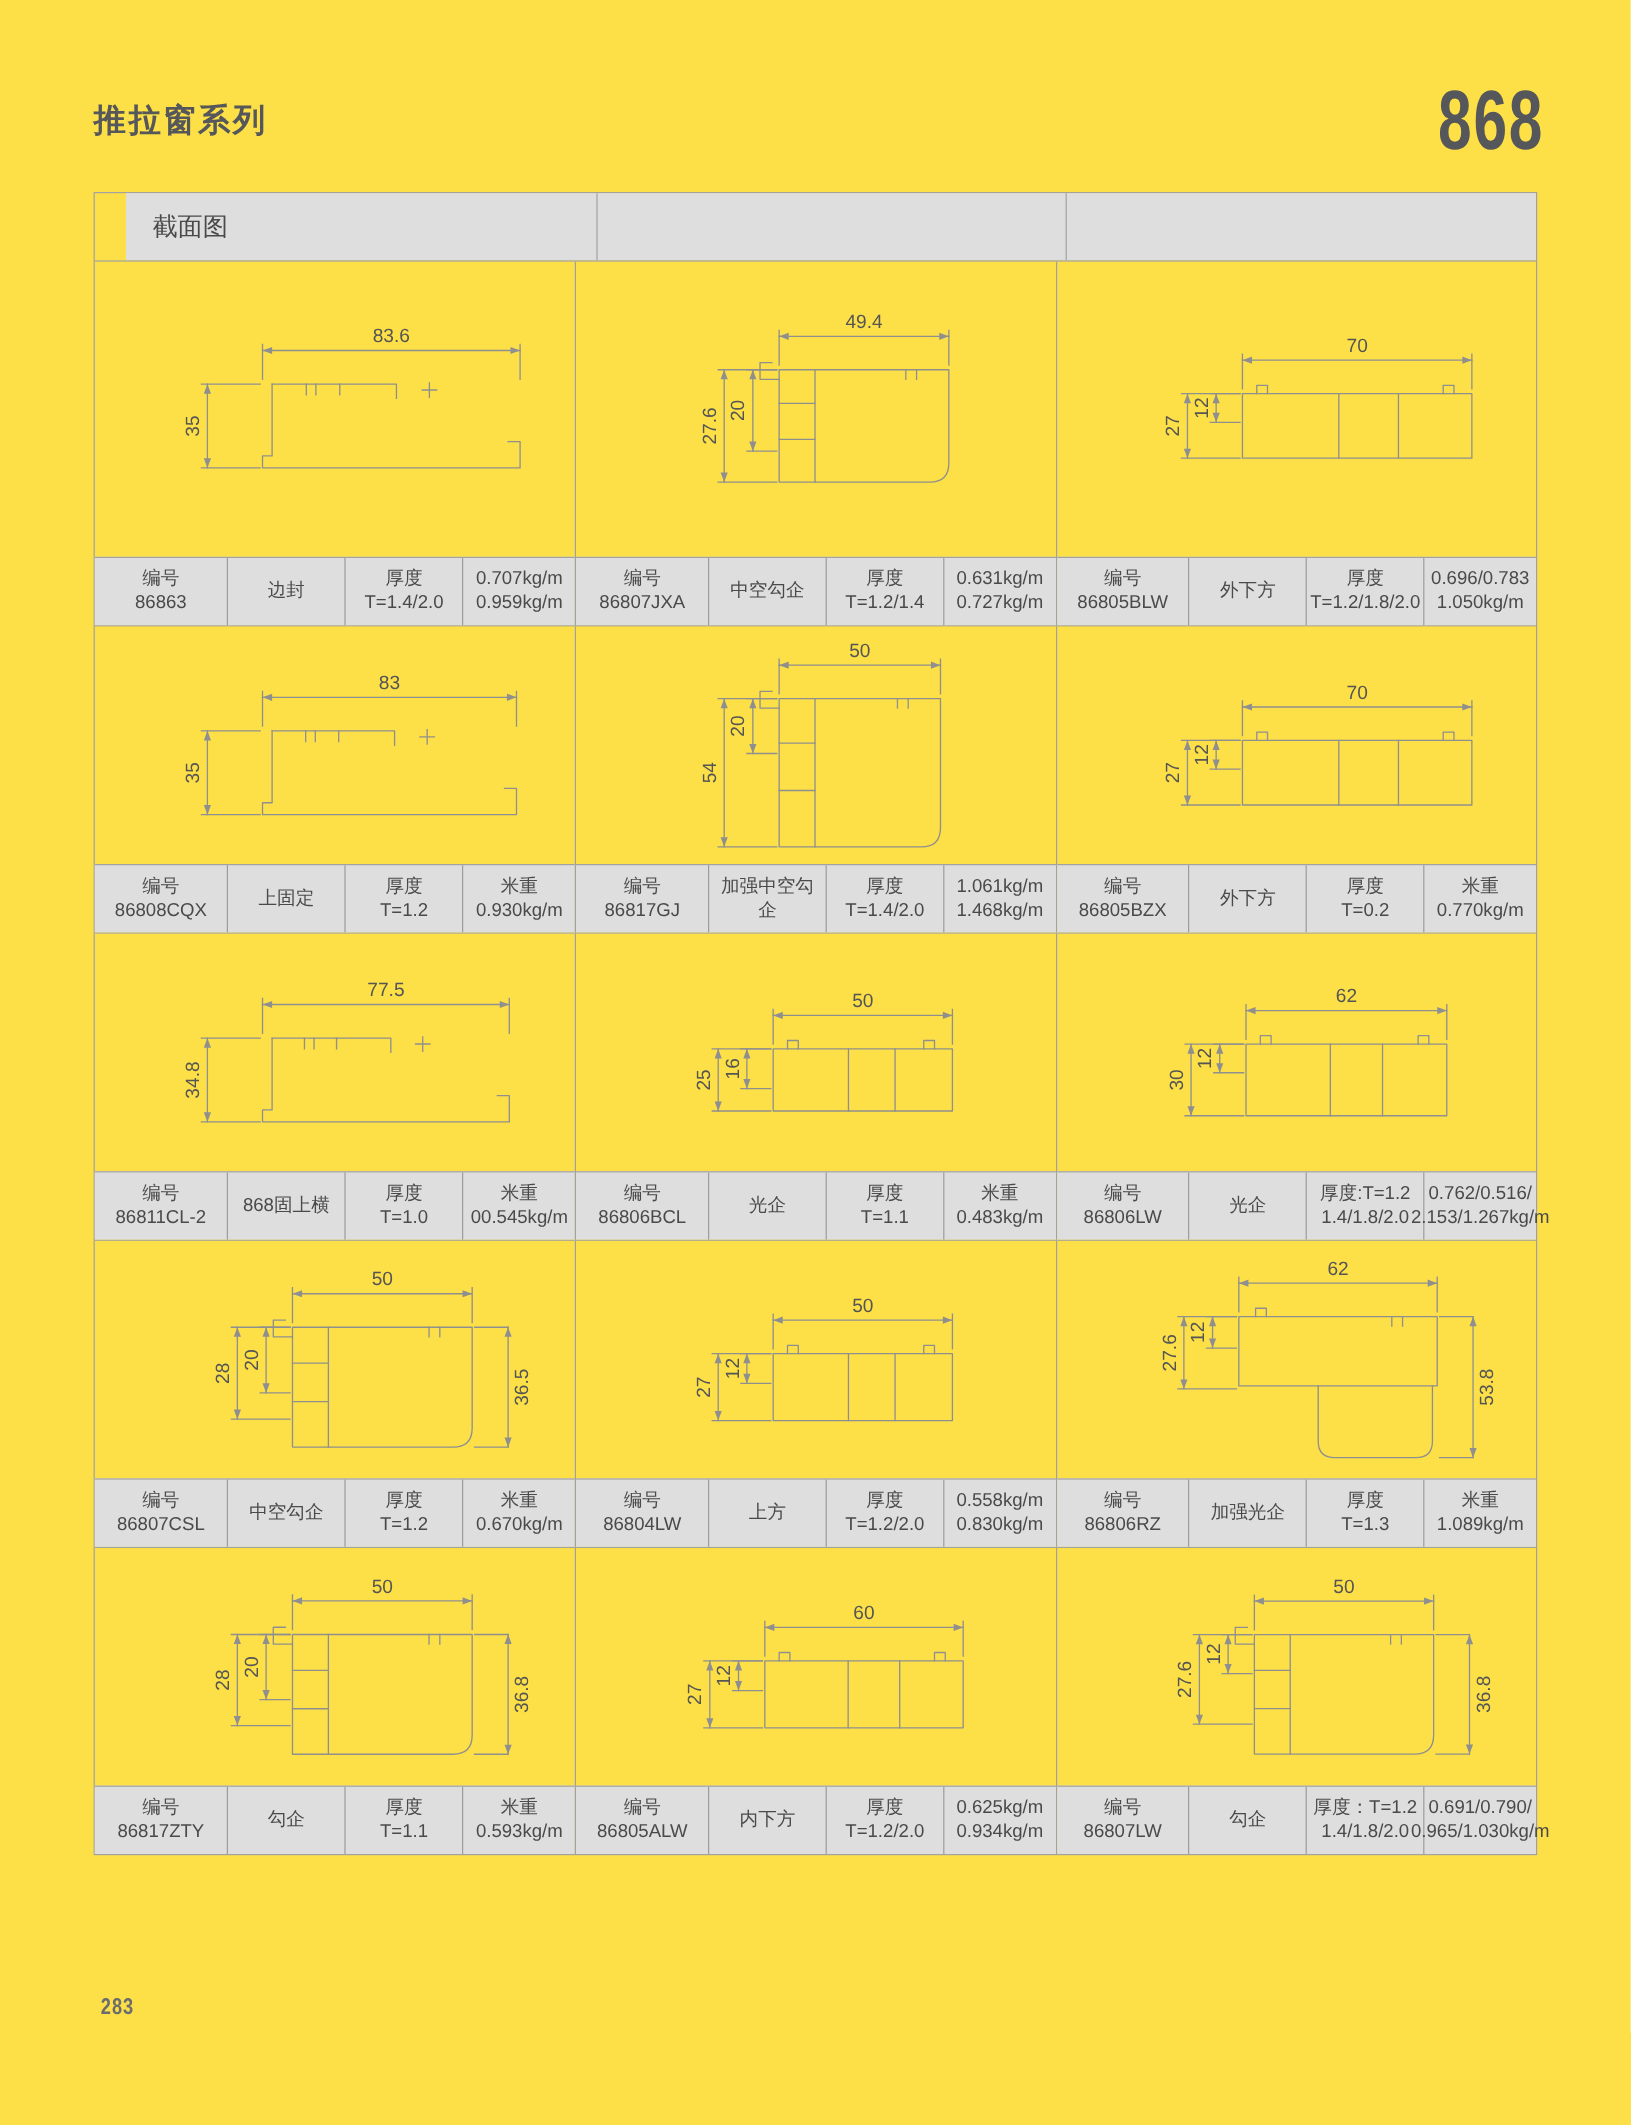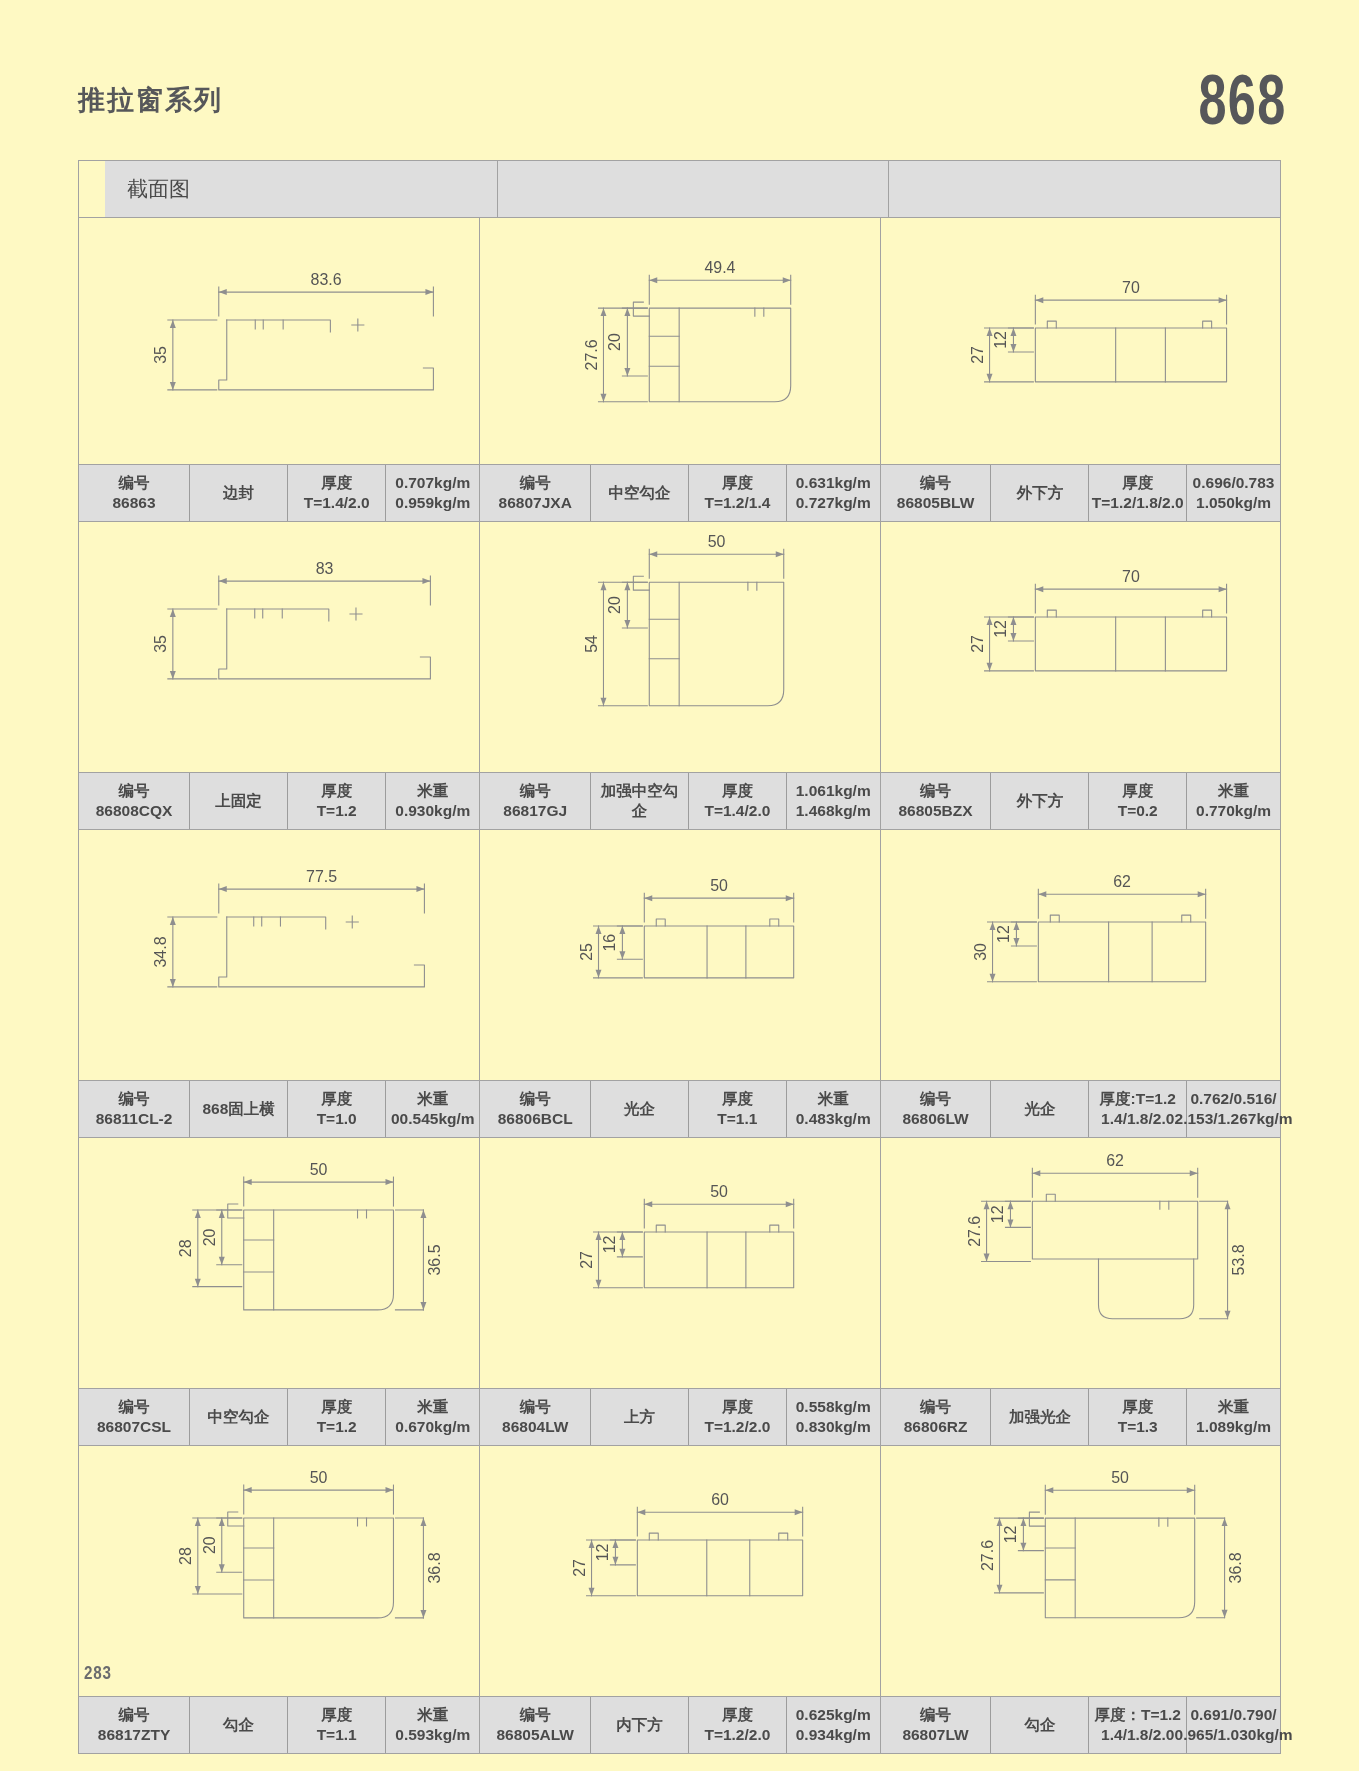--- a/index.html
+++ b/index.html
@@ -4,42 +4,42 @@
 <style>
   :root{
     --strip:#dedede;
     --bd:#a2a2a2;
     --div:#9c9c9c;
     --txt:#4a4a4a;
     --line:#8f8f8f;
   }
   html,body{margin:0;padding:0;background:#fff;}
   .sheet{
-    position:relative;width:1359px;height:1771px;background:#fef9c3;
+    position:relative;width:1359px;height:1771px;background:#fde047;
     font-family:"Liberation Sans","DejaVu Sans",sans-serif;overflow:hidden;
   }
   .topbar{position:absolute;left:78px;right:72px;top:64px;height:72px;
     display:flex;justify-content:space-between;align-items:center;}
   .title{font-size:27px;font-weight:bold;color:#56575a;letter-spacing:2px;}
   .model{font-size:70px;font-weight:bold;color:#56575a;transform:scaleX(.72);
     transform-origin:right center;letter-spacing:2px;line-height:1;}
   .ptable{position:absolute;left:78px;top:160px;width:1203px;
     border:1px solid var(--bd);box-sizing:border-box;}
   .thead{display:grid;grid-template-columns:1fr 1fr 1fr;height:56px;background:var(--strip);margin-left:26px;}
   .hcell{display:flex;align-items:center;padding-left:22px;font-size:21px;
     color:var(--txt);box-sizing:border-box;}
   .hcell + .hcell{border-left:1px solid var(--bd);}
   .prow{display:grid;grid-template-columns:1fr 1fr 1fr;border-top:1px solid var(--bd);}
   .pcell{box-sizing:border-box;min-width:0;}
   .pcell + .pcell{border-left:1px solid var(--bd);}
-  .draw{height:250px;overflow:hidden;}
+  .draw{height:198px;overflow:hidden;}
   .prow.first .draw{height:246px;}
   .draw svg{display:block;}
   .strip{display:grid;grid-template-columns:27.5% 24.5% 24.5% 23.5%;height:56px;
-    background:var(--strip);border-top:1px solid var(--bd);font-weight:bold;}
+    background:var(--strip);border-top:1px solid var(--bd);}
   .sc{display:flex;flex-direction:column;align-items:center;justify-content:center;
     color:var(--txt);font-size:15.5px;line-height:20px;text-align:center;
     box-sizing:border-box;padding:0 3px;min-width:0;}
   .sc + .sc{border-left:1px solid var(--div);}
   .pageno{position:absolute;left:84px;top:1662px;font-size:19px;font-weight:bold;
     color:#6b6c6e;transform:scaleX(.8);transform-origin:left center;letter-spacing:1px;}
 </style>
 </head>
 <body>
 

